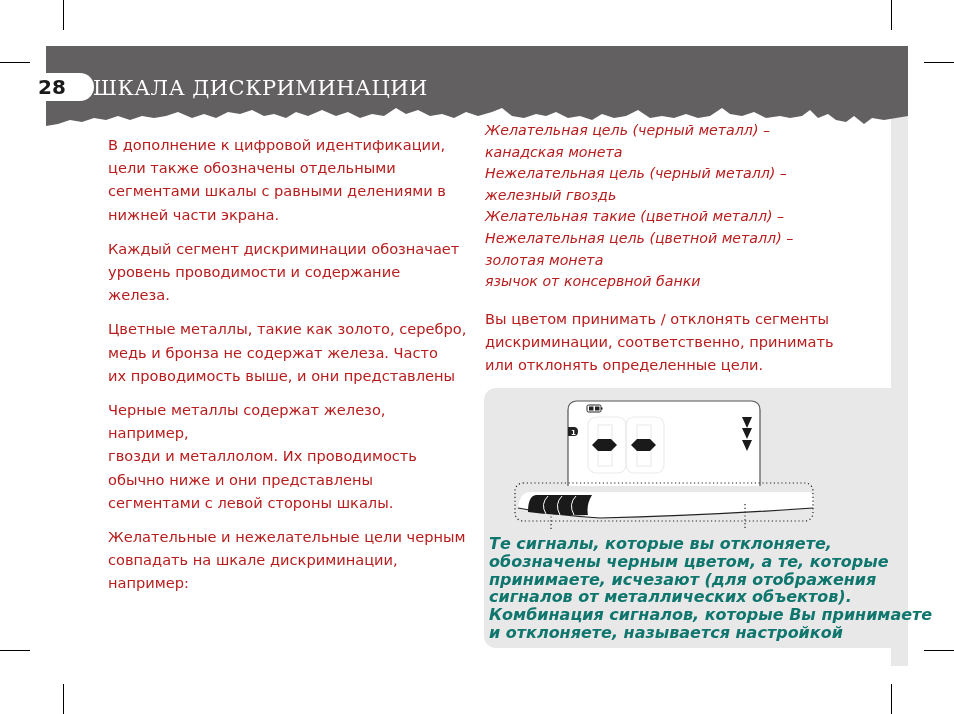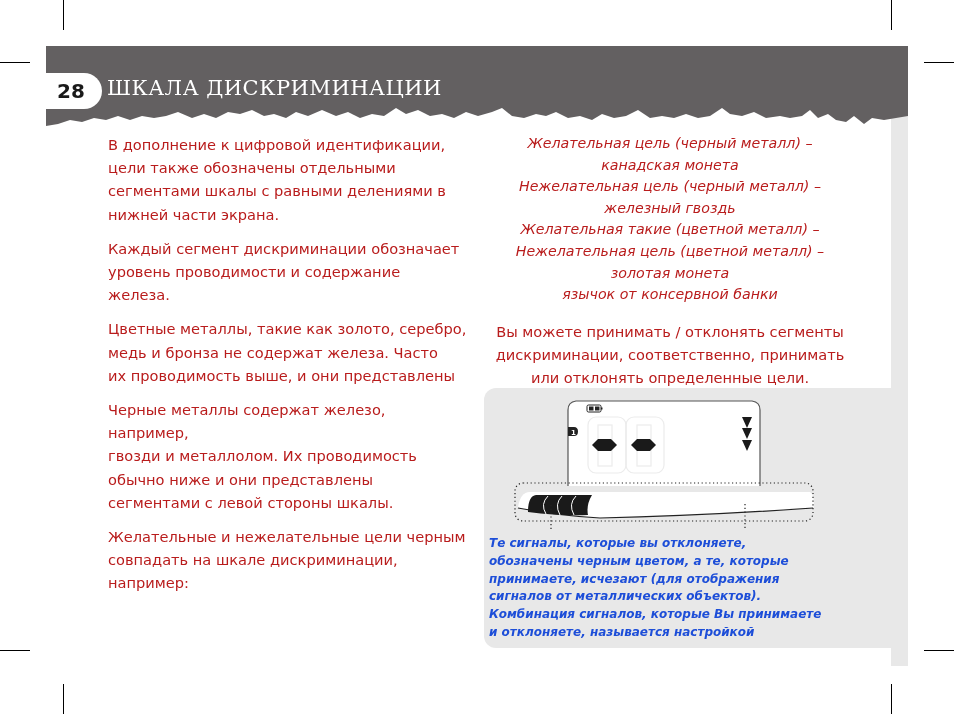--- a/index.html
+++ b/index.html
@@ -1,36 +1,36 @@
 <!DOCTYPE html>
 <html><head>
 <meta charset="utf-8">
 <style>
   html, body { margin:0; padding:0; }
   body { width:954px; height:714px; position:relative; background:#ffffff; overflow:hidden;
          font-family:"DejaVu Sans", sans-serif; color:#2a2a2a; }
   .crop { position:absolute; background:#000; }
   .header { position:absolute; left:46px; top:46px; width:862px; height:86px; }
   .header svg { position:absolute; left:0; top:0; }
-  .page-pill { position:absolute; left:46px; top:73px; width:56px; height:36px; background:#fff;
-               border-radius:0 18px 18px 0; display:flex; align-items:center; justify-content:center; padding-right:6px; box-sizing:border-box; }
+  .page-pill { position:absolute; left:38px; top:73px; width:56px; height:28px; background:#fff;
+               border-radius:0 18px 18px 0; display:flex; align-items:center; justify-content:flex-start; padding-right:6px; box-sizing:border-box; }
   .page-num { font-family:"DejaVu Sans", sans-serif; font-weight:bold; font-size:20px; color:#1a1a1a; }
-  .title { position:absolute; left:107px; top:76px; font-family:"DejaVu Serif", serif; font-size:21px;
+  .title { position:absolute; left:93px; top:76px; font-family:"DejaVu Serif", serif; font-size:21px;
            color:#ffffff; letter-spacing:0.5px; }
   .side-strip { position:absolute; left:891px; top:114px; width:17px; height:552px; background:#e8e8e8; }
   .col { position:absolute; font-size:14.6px; line-height:23.2px; color:#b91c1c; }
   .col p { margin:0 0 11px 0; }
   .left-col { left:108px; top:133px; width:360px; }
-  .right-col { left:485px; top:133px; width:370px;text-align:center; }
+  .right-col { left:485px; top:120px; width:370px; }
   .it { font-style:italic; font-family:"DejaVu Sans", sans-serif; font-size:14.2px; line-height:21.6px; }
   .it div { white-space:nowrap; }
   .gray-box { position:absolute; left:484px; top:388px; width:424px; height:260px; background:#e8e8e8;
               border-radius:12px 0 0 12px; }
   .caption { position:absolute; left:489px; top:535px; width:360px; font-weight:bold; font-style:italic;
-             font-size:12px; line-height:17.8px; color:#1d4ed8; }
+             font-size:16px; line-height:17.8px; color:#0f766e; }
   .caption div { white-space:nowrap; }
   .illus { position:absolute; left:0; top:0; }
 </style>
 </head>
 <body>
 
 <div class="crop" style="left:63px;top:0;width:1px;height:30px;"></div>
 <div class="crop" style="left:0;top:62px;width:30px;height:1px;"></div>
 <div class="crop" style="left:891px;top:0;width:1px;height:30px;"></div>
 <div class="crop" style="left:924px;top:62px;width:30px;height:1px;"></div>
@@ -87,21 +87,21 @@
     <div>Желательная цель (черный металл) –</div>
     <div>канадская монета</div>
     <div>Нежелательная цель (черный металл) –</div>
     <div>железный гвоздь</div>
     <div>Желательная такие (цветной металл) –</div>
     <div>Нежелательная цель (цветной металл) –</div>
     <div>золотая монета</div>
     <div>язычок от консервной банки</div>
   </div>
   <p>
-    <span>Вы можете принимать / отклонять сегменты</span><br>
+    <span>Вы цветом принимать / отклонять сегменты</span><br>
     <span>дискриминации, соответственно, принимать</span><br>
     <span>или отклонять определенные цели.</span>
   </p>
 </div>
 
 <div class="gray-box"></div>
 
 <svg class="illus" width="954" height="714">
 
   <path d="M568,486 L568,410 Q568,402 576,401 L752,401 Q760,402 760,410 L760,486" fill="#fff" stroke="#555" stroke-width="1.2"></path>

